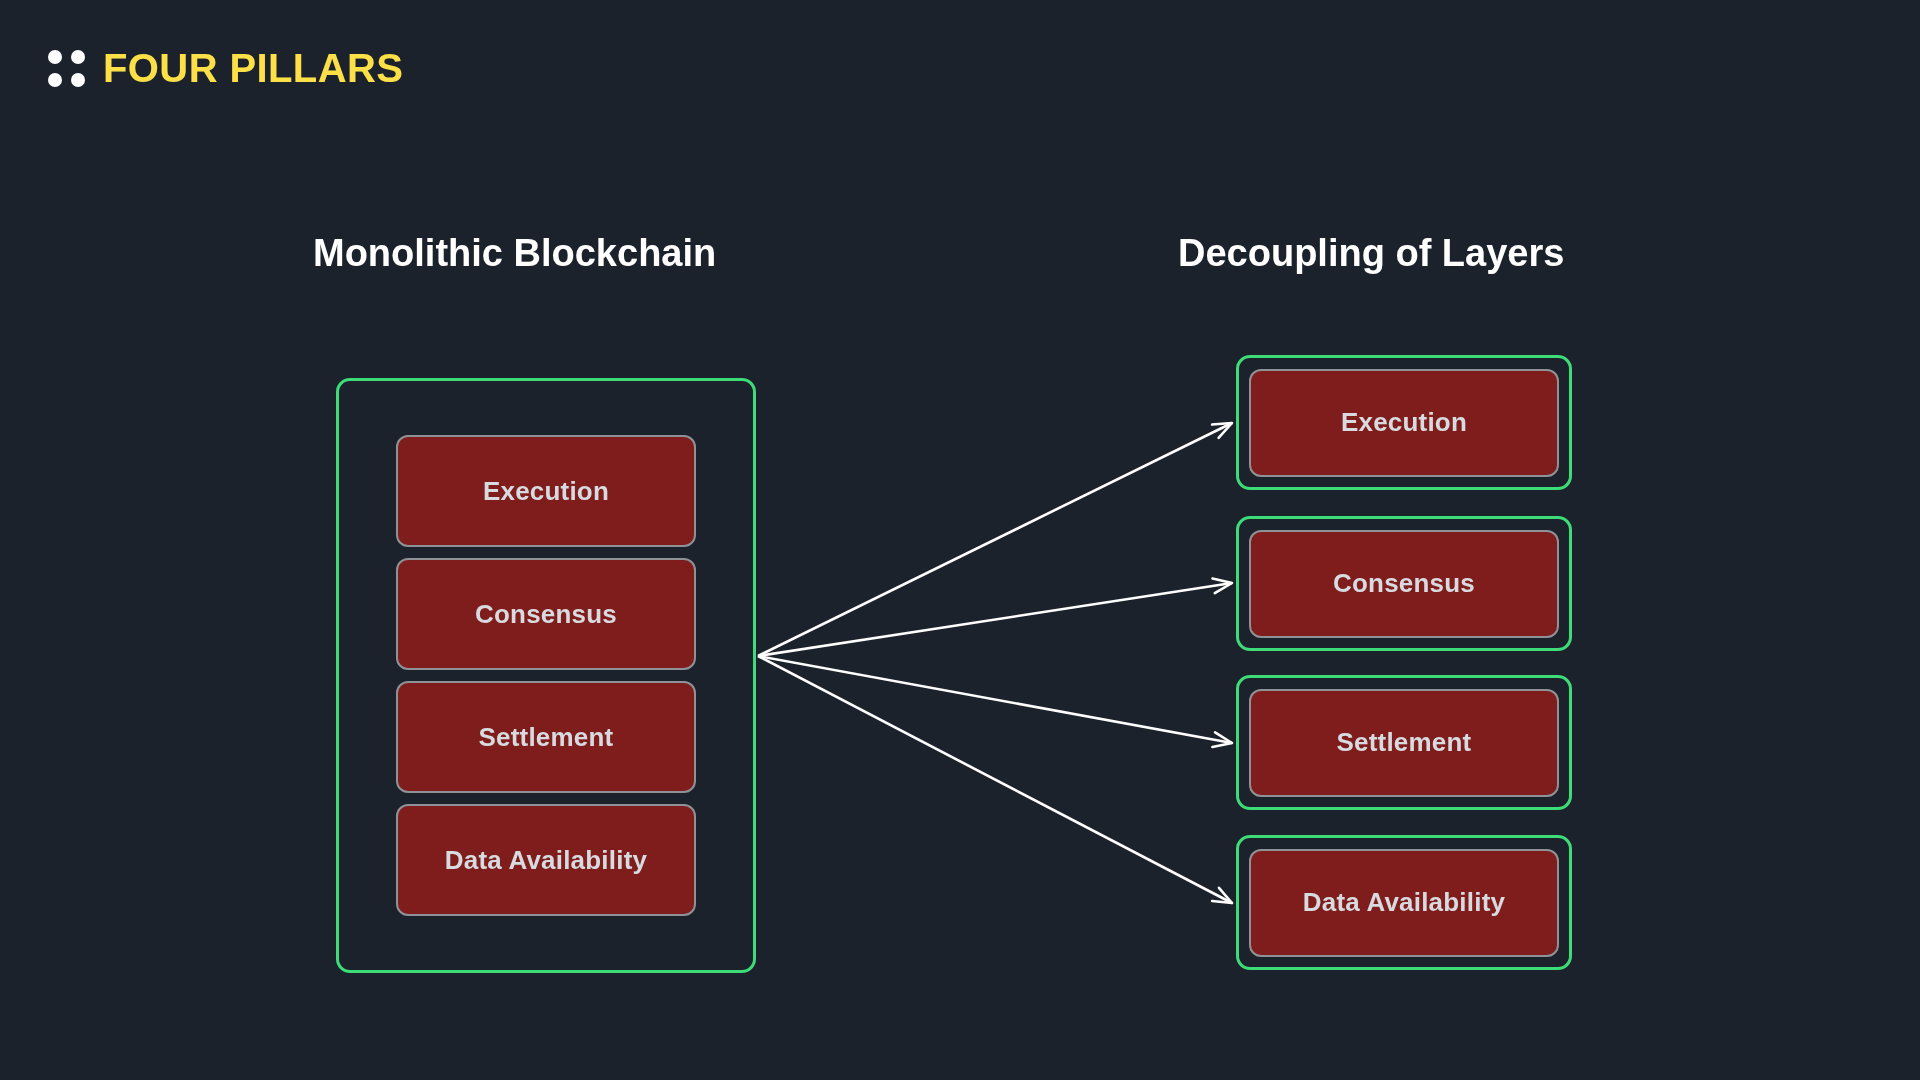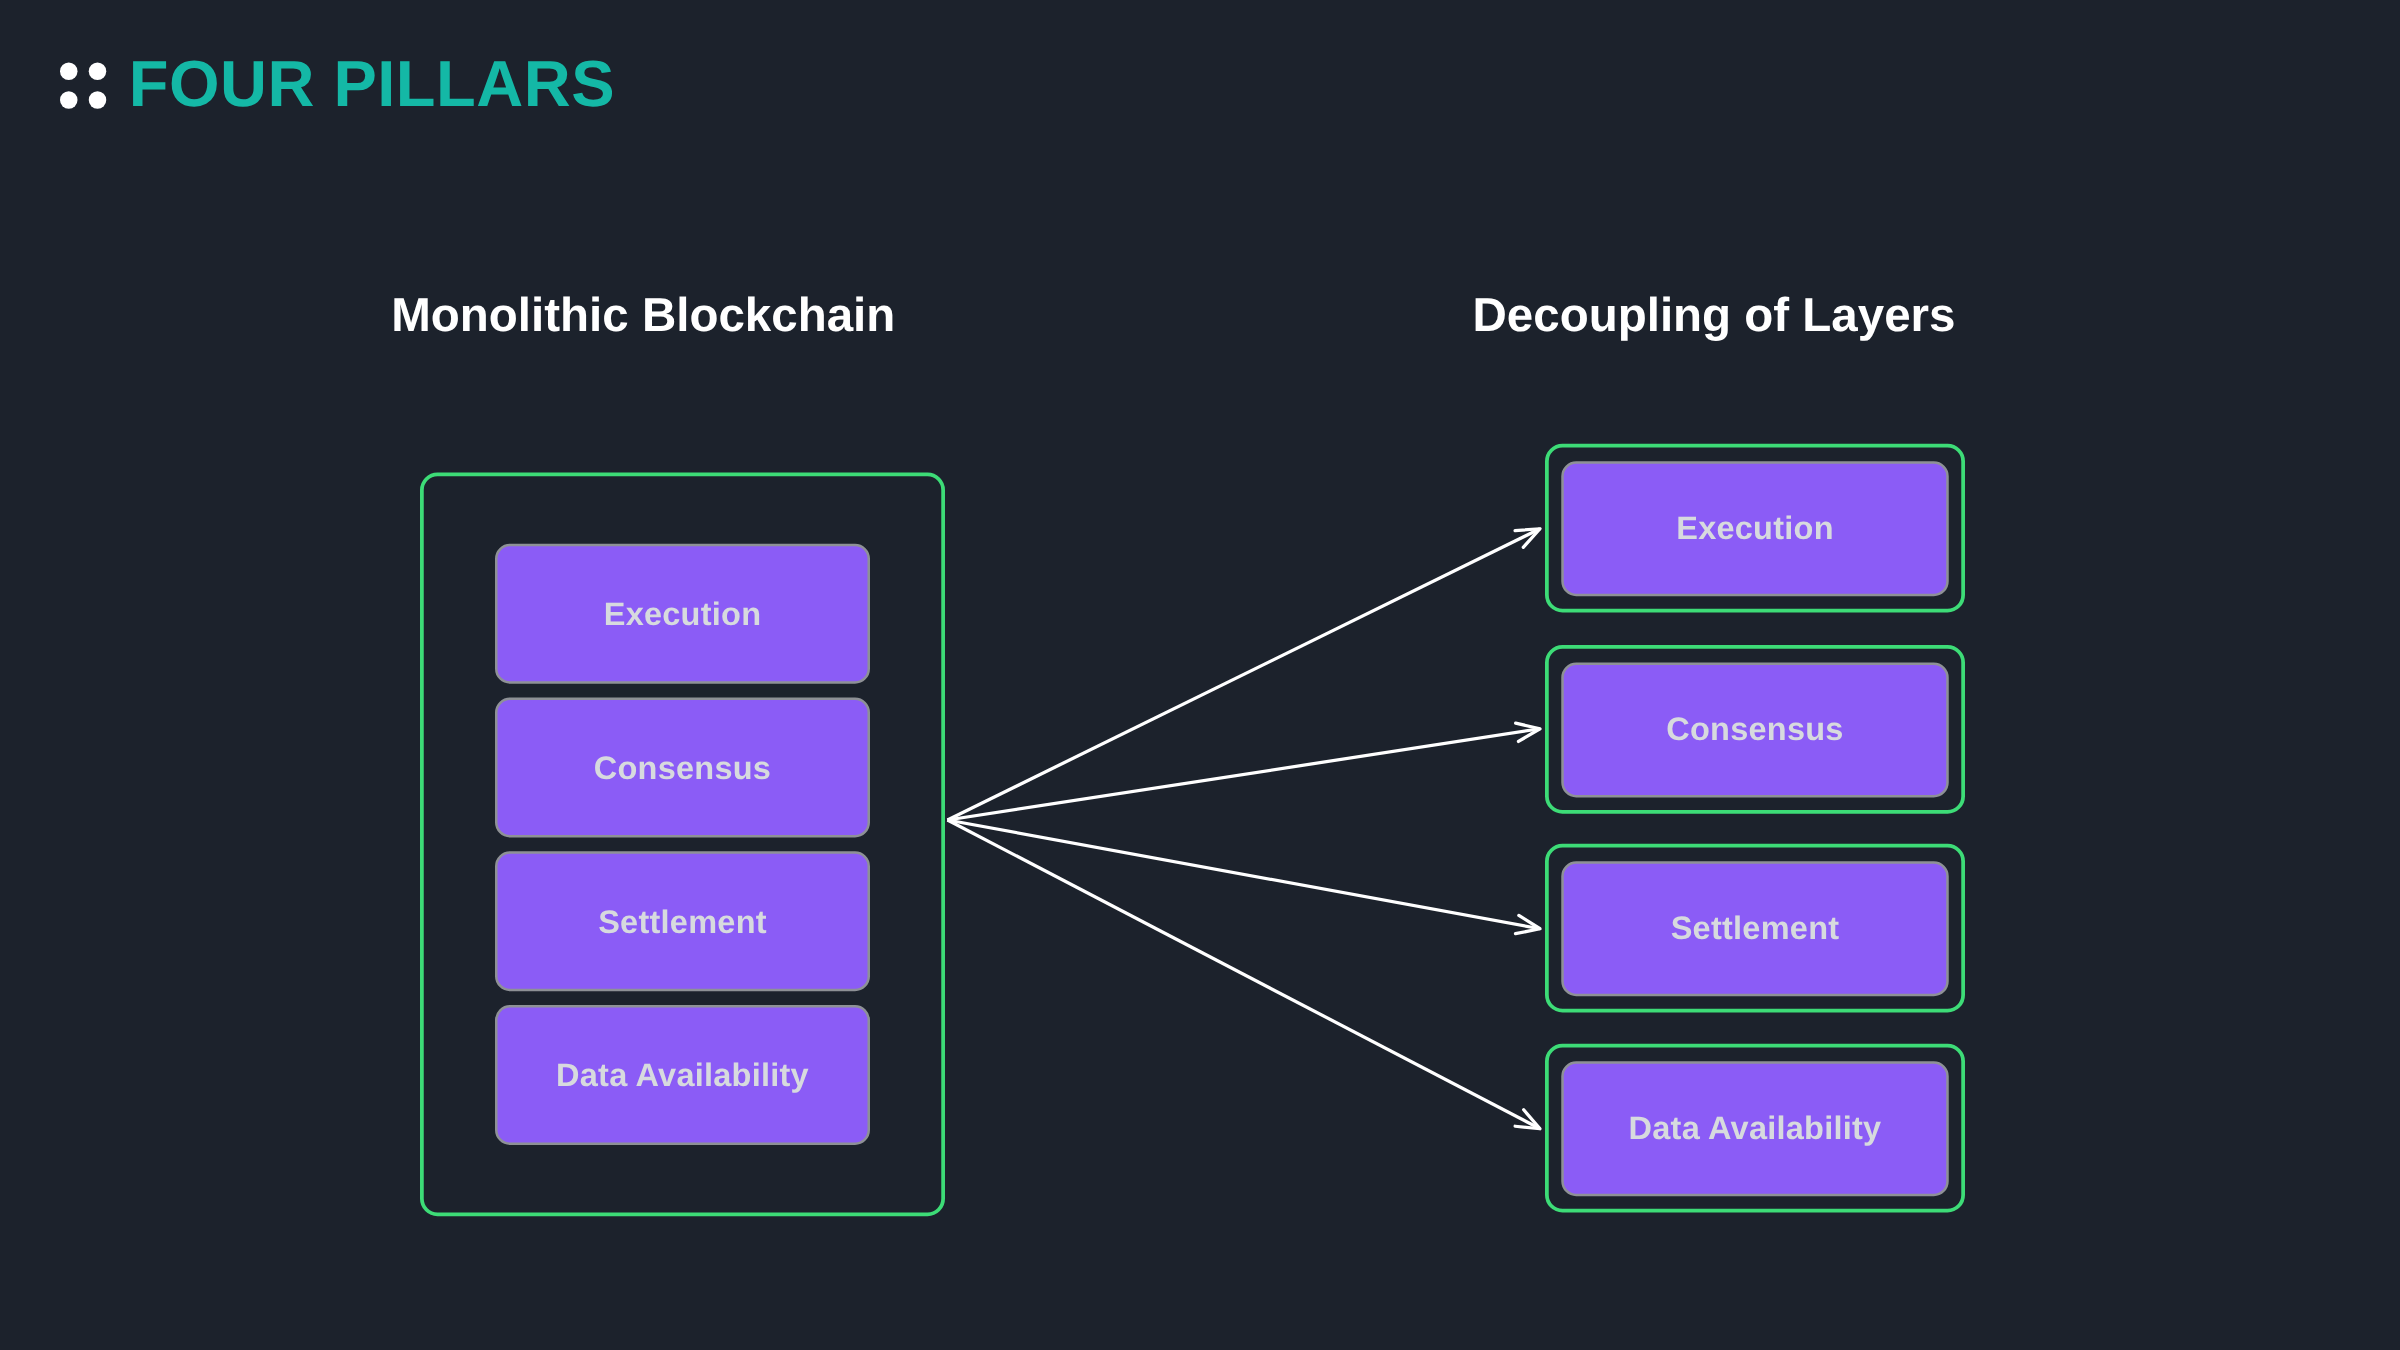--- a/index.html
+++ b/index.html
@@ -38,22 +38,22 @@
     height: 37px;
   }
   .brand-dots i {
     display: block;
     width: 14px;
     height: 14px;
     border-radius: 50%;
     background: #ffffff;
   }
   .brand-name {
-    color: #14b8a6;
-    font-size: 52px;
+    color: #fde047;
+    font-size: 40px;
     font-weight: bold;
     letter-spacing: 0.4px;
     line-height: 1;
     white-space: nowrap;
   }
   .deck-title {
     position: absolute;
     right: 56px;
     top: 42px;
     color: #ffffff;
@@ -91,21 +91,21 @@
     flex-direction: column;
     justify-content: center;
     align-items: center;
     gap: 11px;
     padding: 0;
   }
   .layer-box {
     box-sizing: border-box;
     border: 2px solid #8e9196;
     border-radius: 12px;
-    background: #8b5cf6;
+    background: #7f1d1d;
     display: flex;
     align-items: center;
     justify-content: center;
     color: #d7dade;
     font-size: 26px;
     font-weight: bold;
     letter-spacing: 0.2px;
   }
   .mono-container .layer-box {
     width: 300px;

